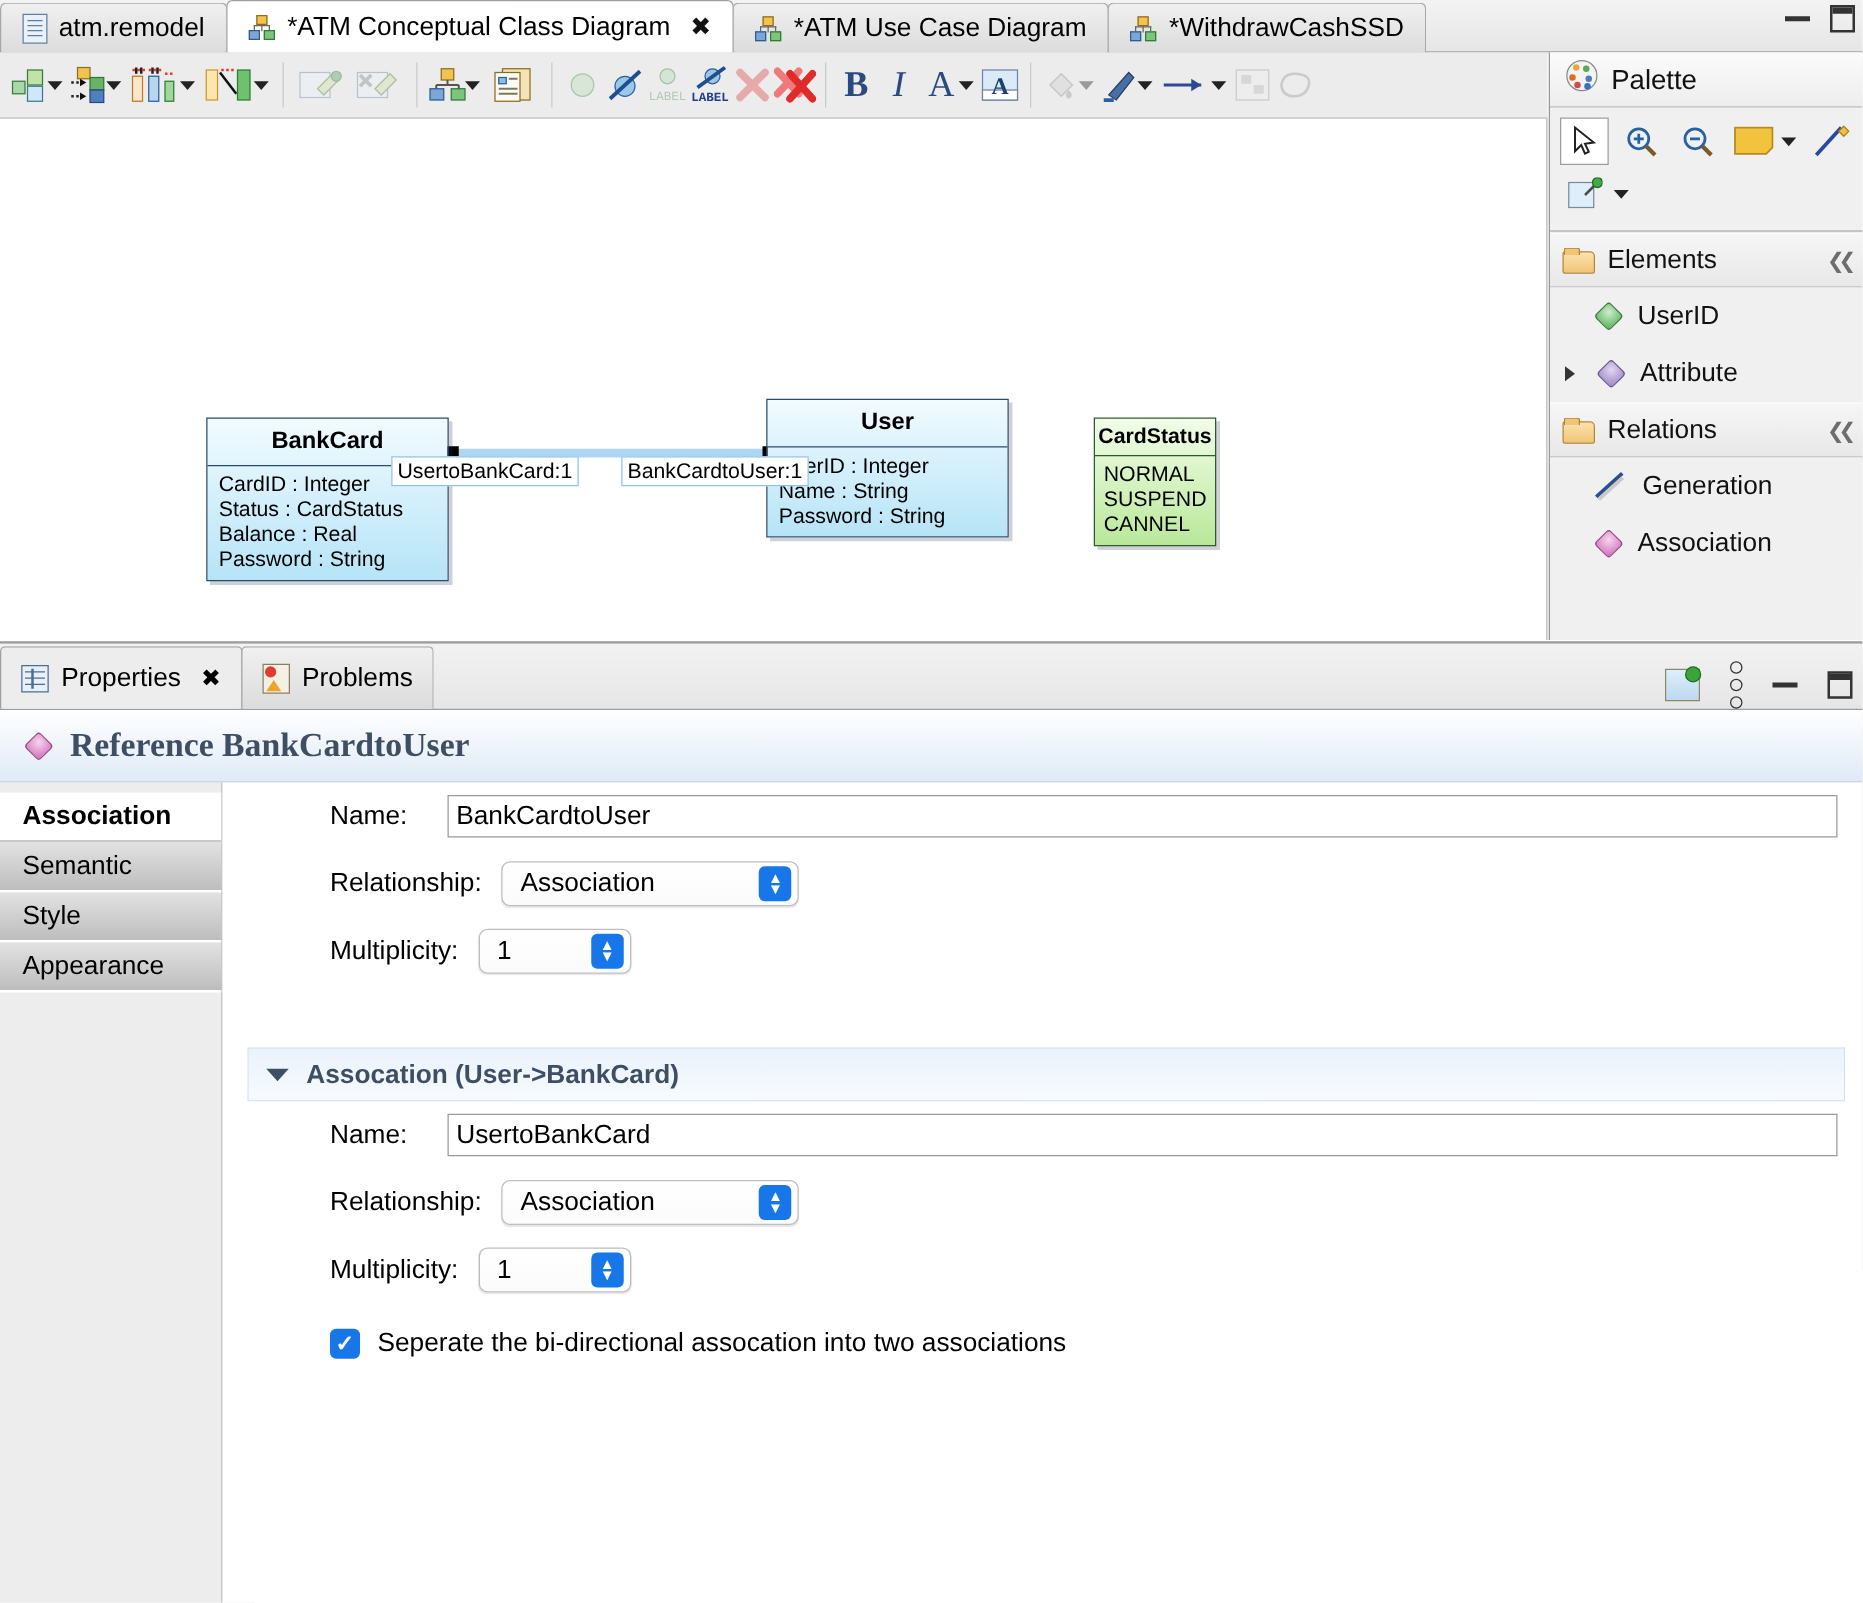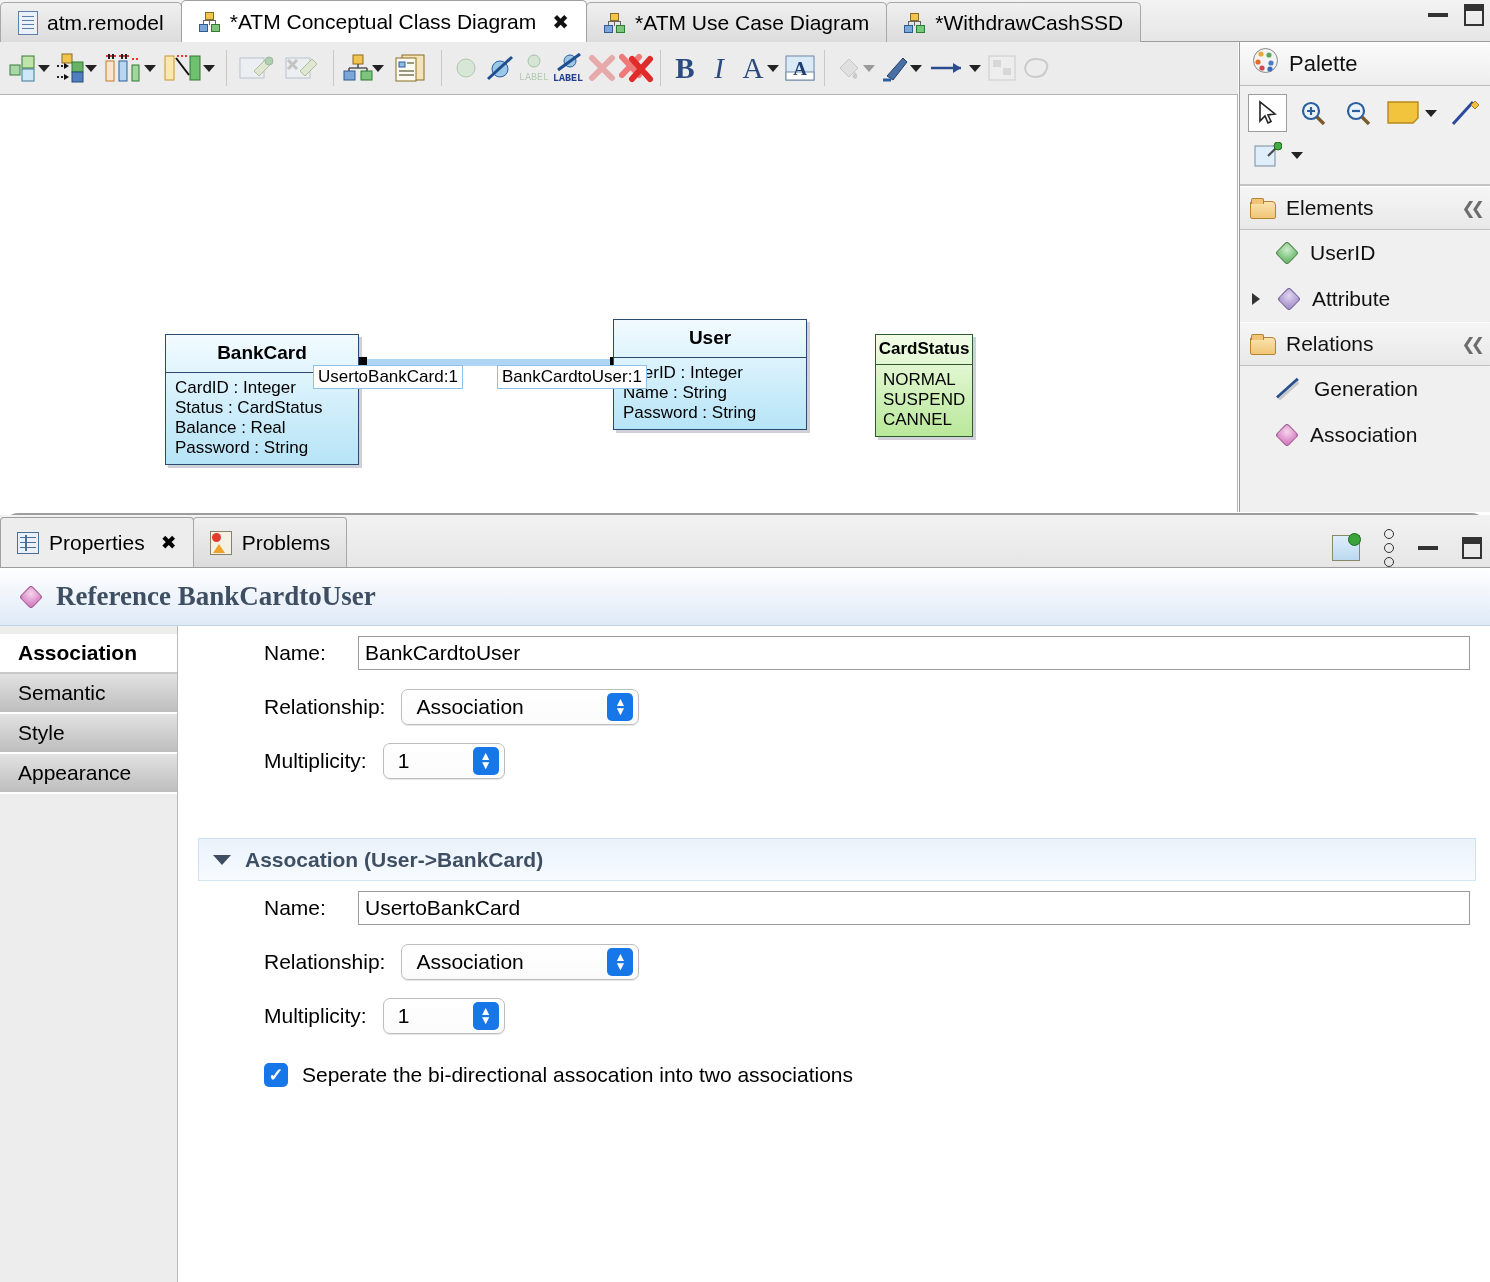--- a/index.html
+++ b/index.html
@@ -143,21 +143,21 @@
   }
   .folder:before{content:"";position:absolute;left:0;top:3px;width:24px;height:16px;
     background:linear-gradient(#fbe2ae,#f0c676); border:1.5px solid #b5832e; border-radius:2px 4px 2px 2px;}
   .folder:after{content:"";position:absolute;left:1px;top:0;width:11px;height:5px;
     background:#f0c676;border:1.5px solid #b5832e;border-bottom:none;border-radius:2px 2px 0 0;}
   .dblarrow { color:#6d6d6d; font-size:17px; letter-spacing:-5px; }
 
   
   .propview {
     position:absolute; left:0; top:513px; width:1490px; height:769px;
-    background:#e5e5e5; border-top:2px solid #9d9d9d;border-radius:19px;
+    background:#e5e5e5; border-top:2px solid #9d9d9d;
   }
   .pv-tabbar {
     height:53px; background:linear-gradient(#f2f2f2,#e6e6e6);
     border-bottom:1px solid #9d9d9d; display:flex; align-items:flex-end;
     position:relative;
   }
   .pv-tab {
     display:flex; align-items:center; gap:10px; height:50px; padding:0 16px;
     border:1px solid #a8a8a8; border-bottom:none; margin-right:-1px;
     background:linear-gradient(#f0f0f0,#dcdcdc);

